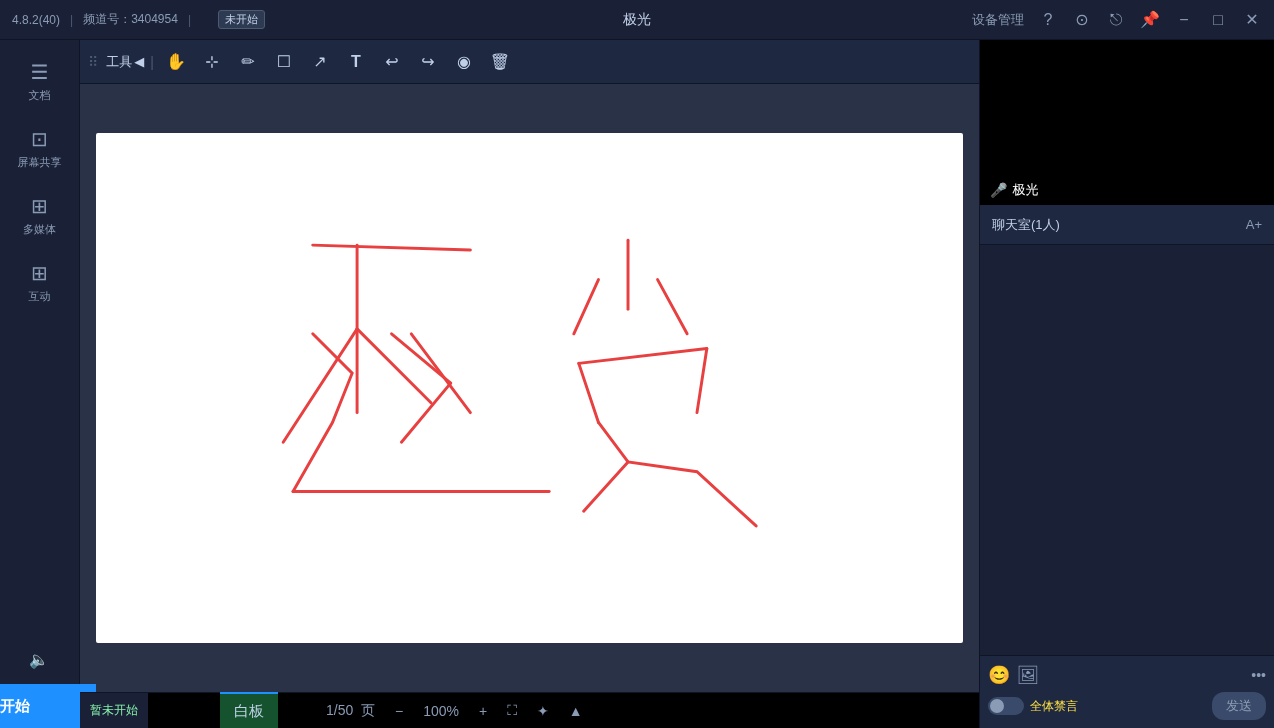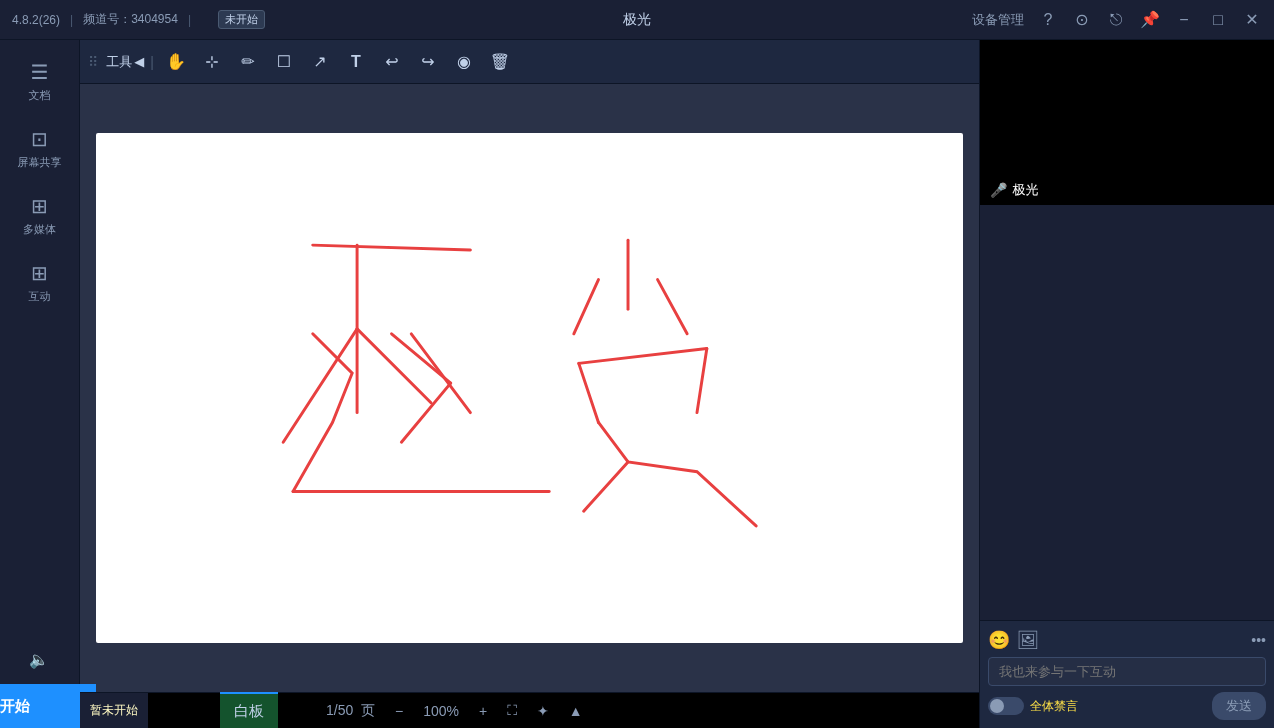--- a/index.html
+++ b/index.html
@@ -149,21 +149,21 @@
       font-size: 15px;
       font-weight: bold;
       border: none;
     }
     .notstarted-btn {
       position: absolute;
       bottom: 0;
       left: 80px;
       height: 36px;
       background: #1a2035;
-      color: #fef9c3;
+      color: #86efac;
       display: flex;
       align-items: center;
       justify-content: center;
       cursor: pointer;
       font-size: 12px;
       padding: 0 10px;
       border: none;
       border-top: 1px solid #0d1526;
     }
     .whiteboard-tab {
@@ -317,21 +317,21 @@
       position: absolute;
       top: 0; left: 0;
       width: 100%; height: 100%;
     }
   </style>
 </head>
 <body>
 
 <div class="title-bar">
   <div class="title-bar-left">
-    <span class="title-bar-version">4.8.2(26)</span>
+    <span class="title-bar-version">4.8.2(40)</span>
     <span class="title-bar-sep">|</span>
     <span class="title-bar-channel">
       <span>频道号：</span><span>3404954</span>
     </span>
     <span class="title-bar-sep">|</span>
     <span class="title-bar-badge">未开始</span>
   </div>
   <div class="title-bar-center">极光</div>
   <div class="title-bar-right">
     <span class="title-btn">设备管理</span>
@@ -455,30 +455,33 @@
 
   <div class="right-panel">
 
     <div class="right-video">
       <div class="right-video-label">
         <span class="mic-icon">🎤</span>
         <span class="video-name">极光</span>
       </div>
     </div>
 
+    <div class="chat-header">
+      <span class="chat-header-title">聊天室(1人)</span>
+      <span class="chat-header-btn">A+</span>
+    </div>
 
     <div class="chat-messages"></div>
 
     <div class="chat-input-area">
       <div class="chat-input-row">
         <span class="chat-emoji-btn">😊</span>
         <span class="chat-img-btn">🖼</span>
         <span class="chat-more-btn">•••</span>
       </div>
-      <input class="chat-input" type="text" placeholder="我也来参与一下互动" style="">
       <div class="chat-send-row" style="margin-top:6px;">
         <div class="global-mute">
           <div class="toggle">
             <div class="toggle-knob"></div>
           </div>
           <span class="mute-label">全体禁言</span>
         </div>
         <button class="send-btn">发送</button>
       </div>
     </div>

